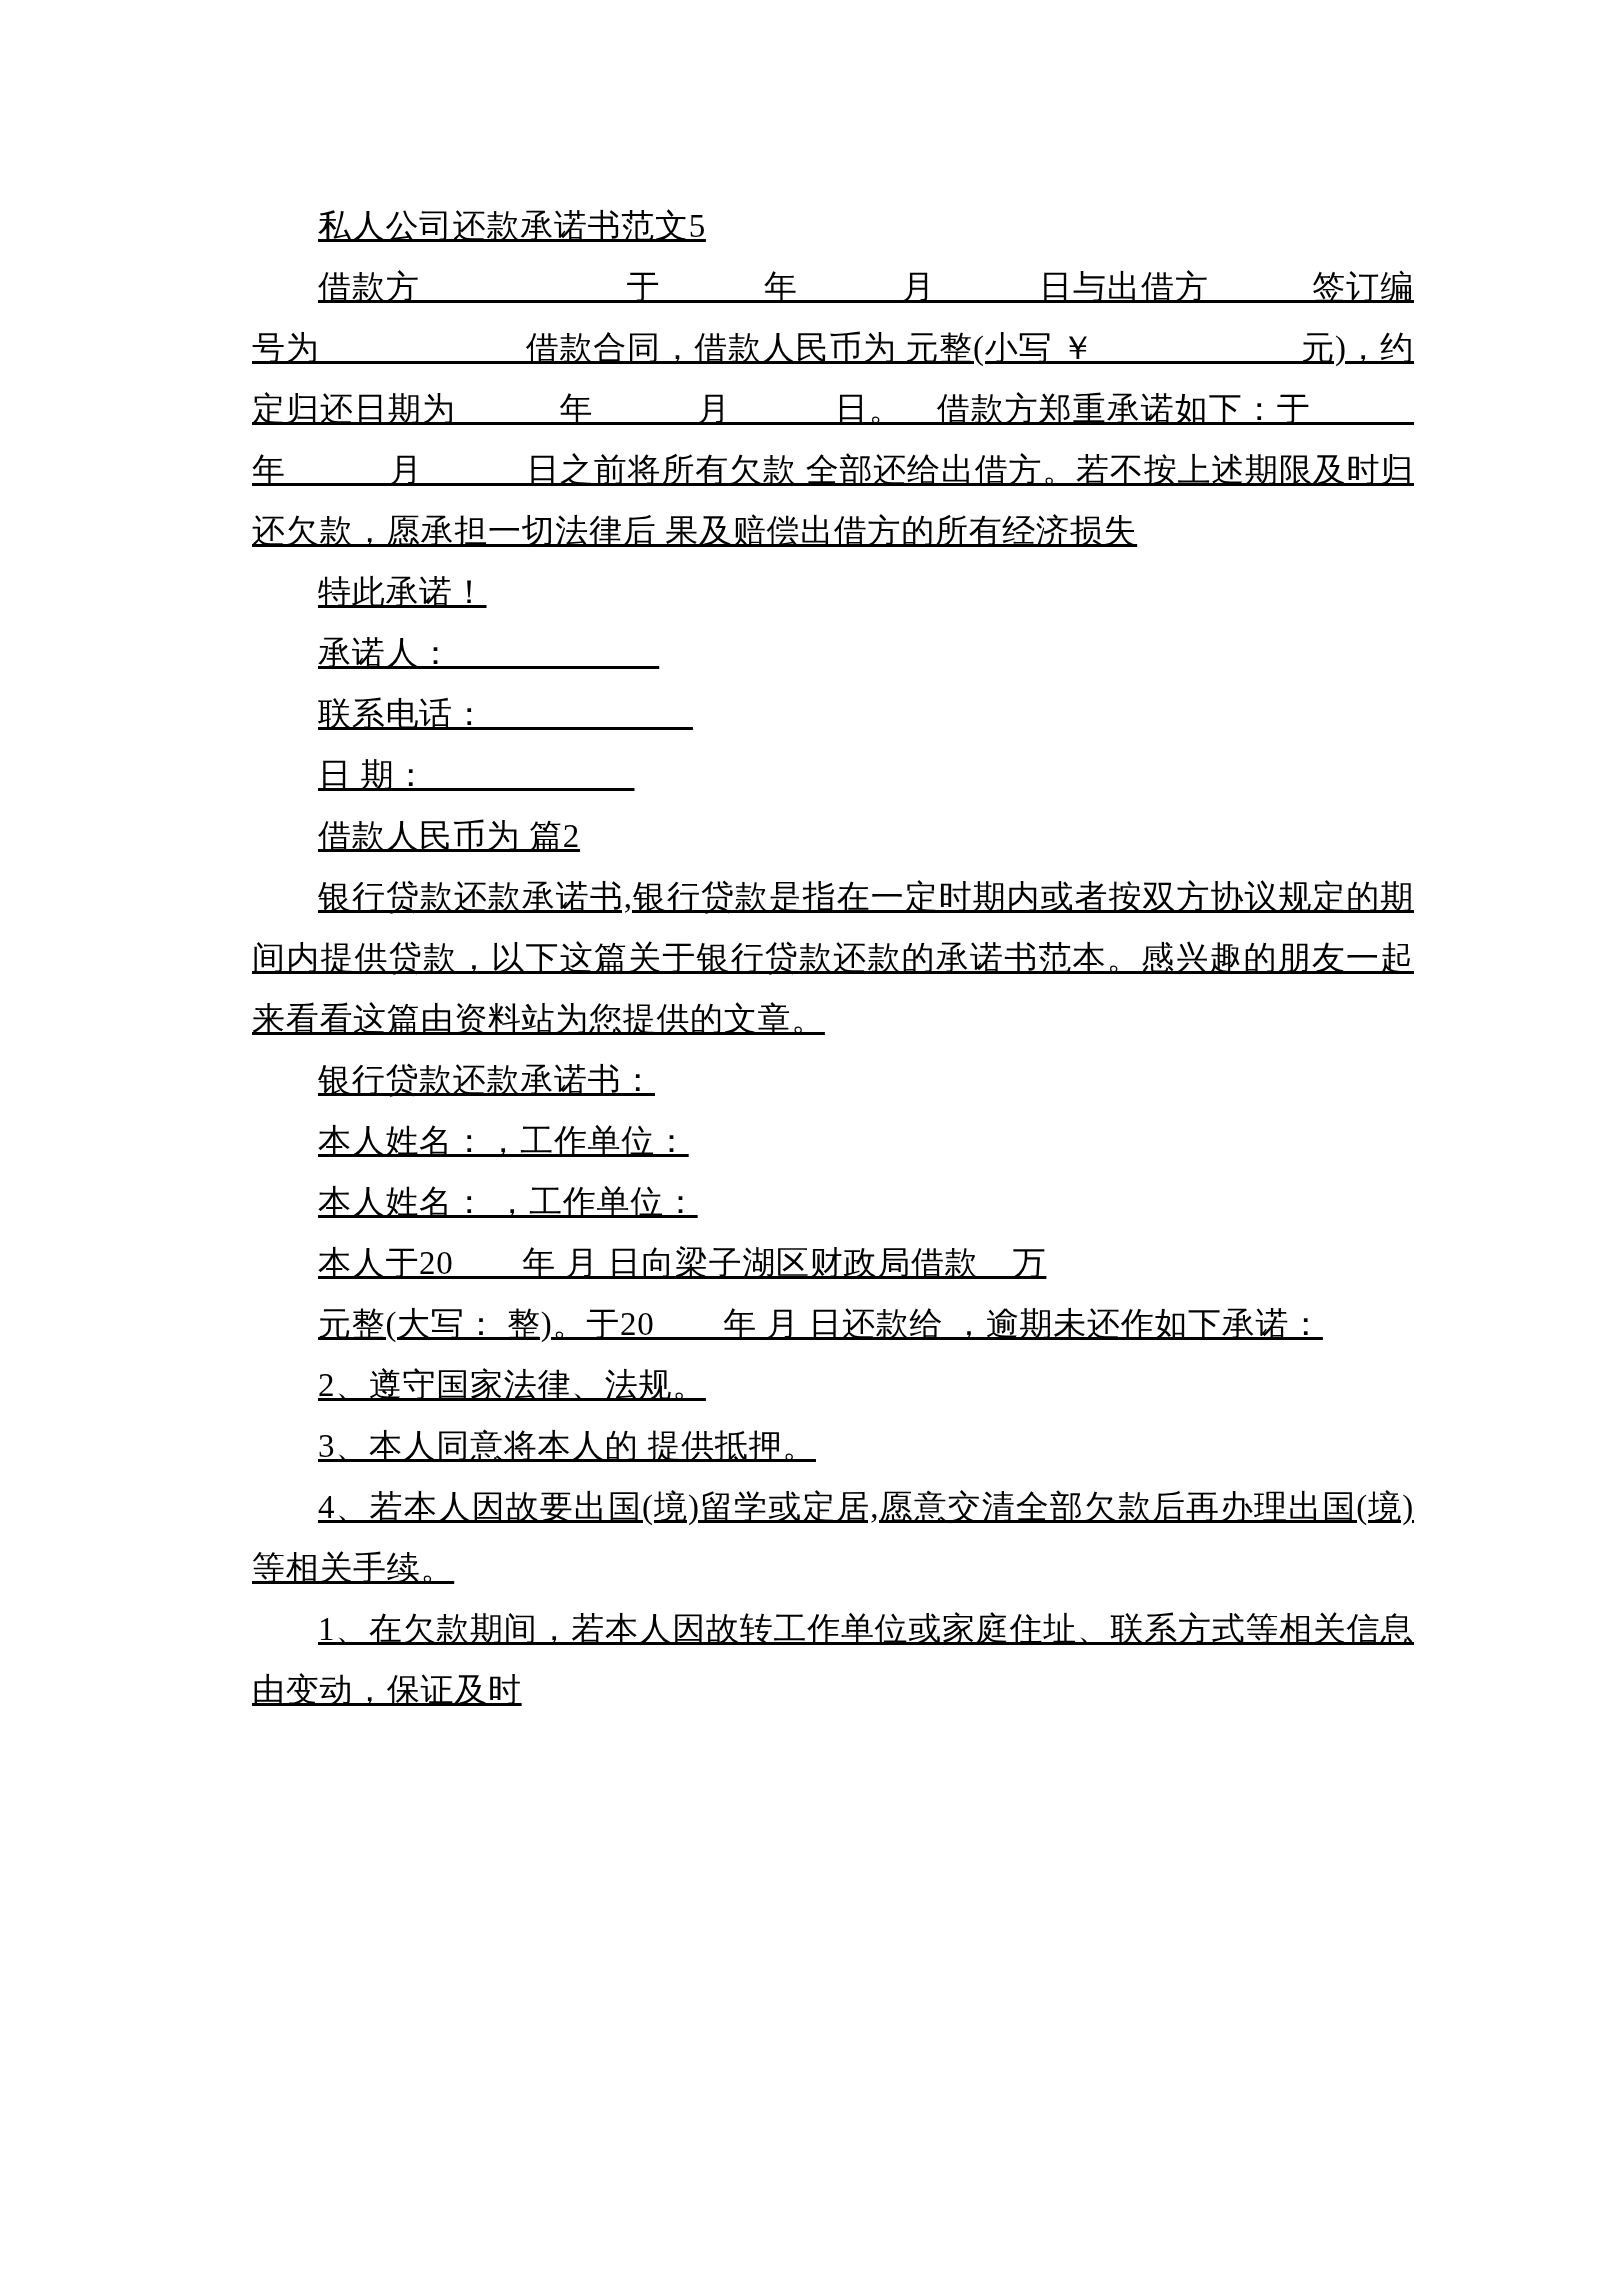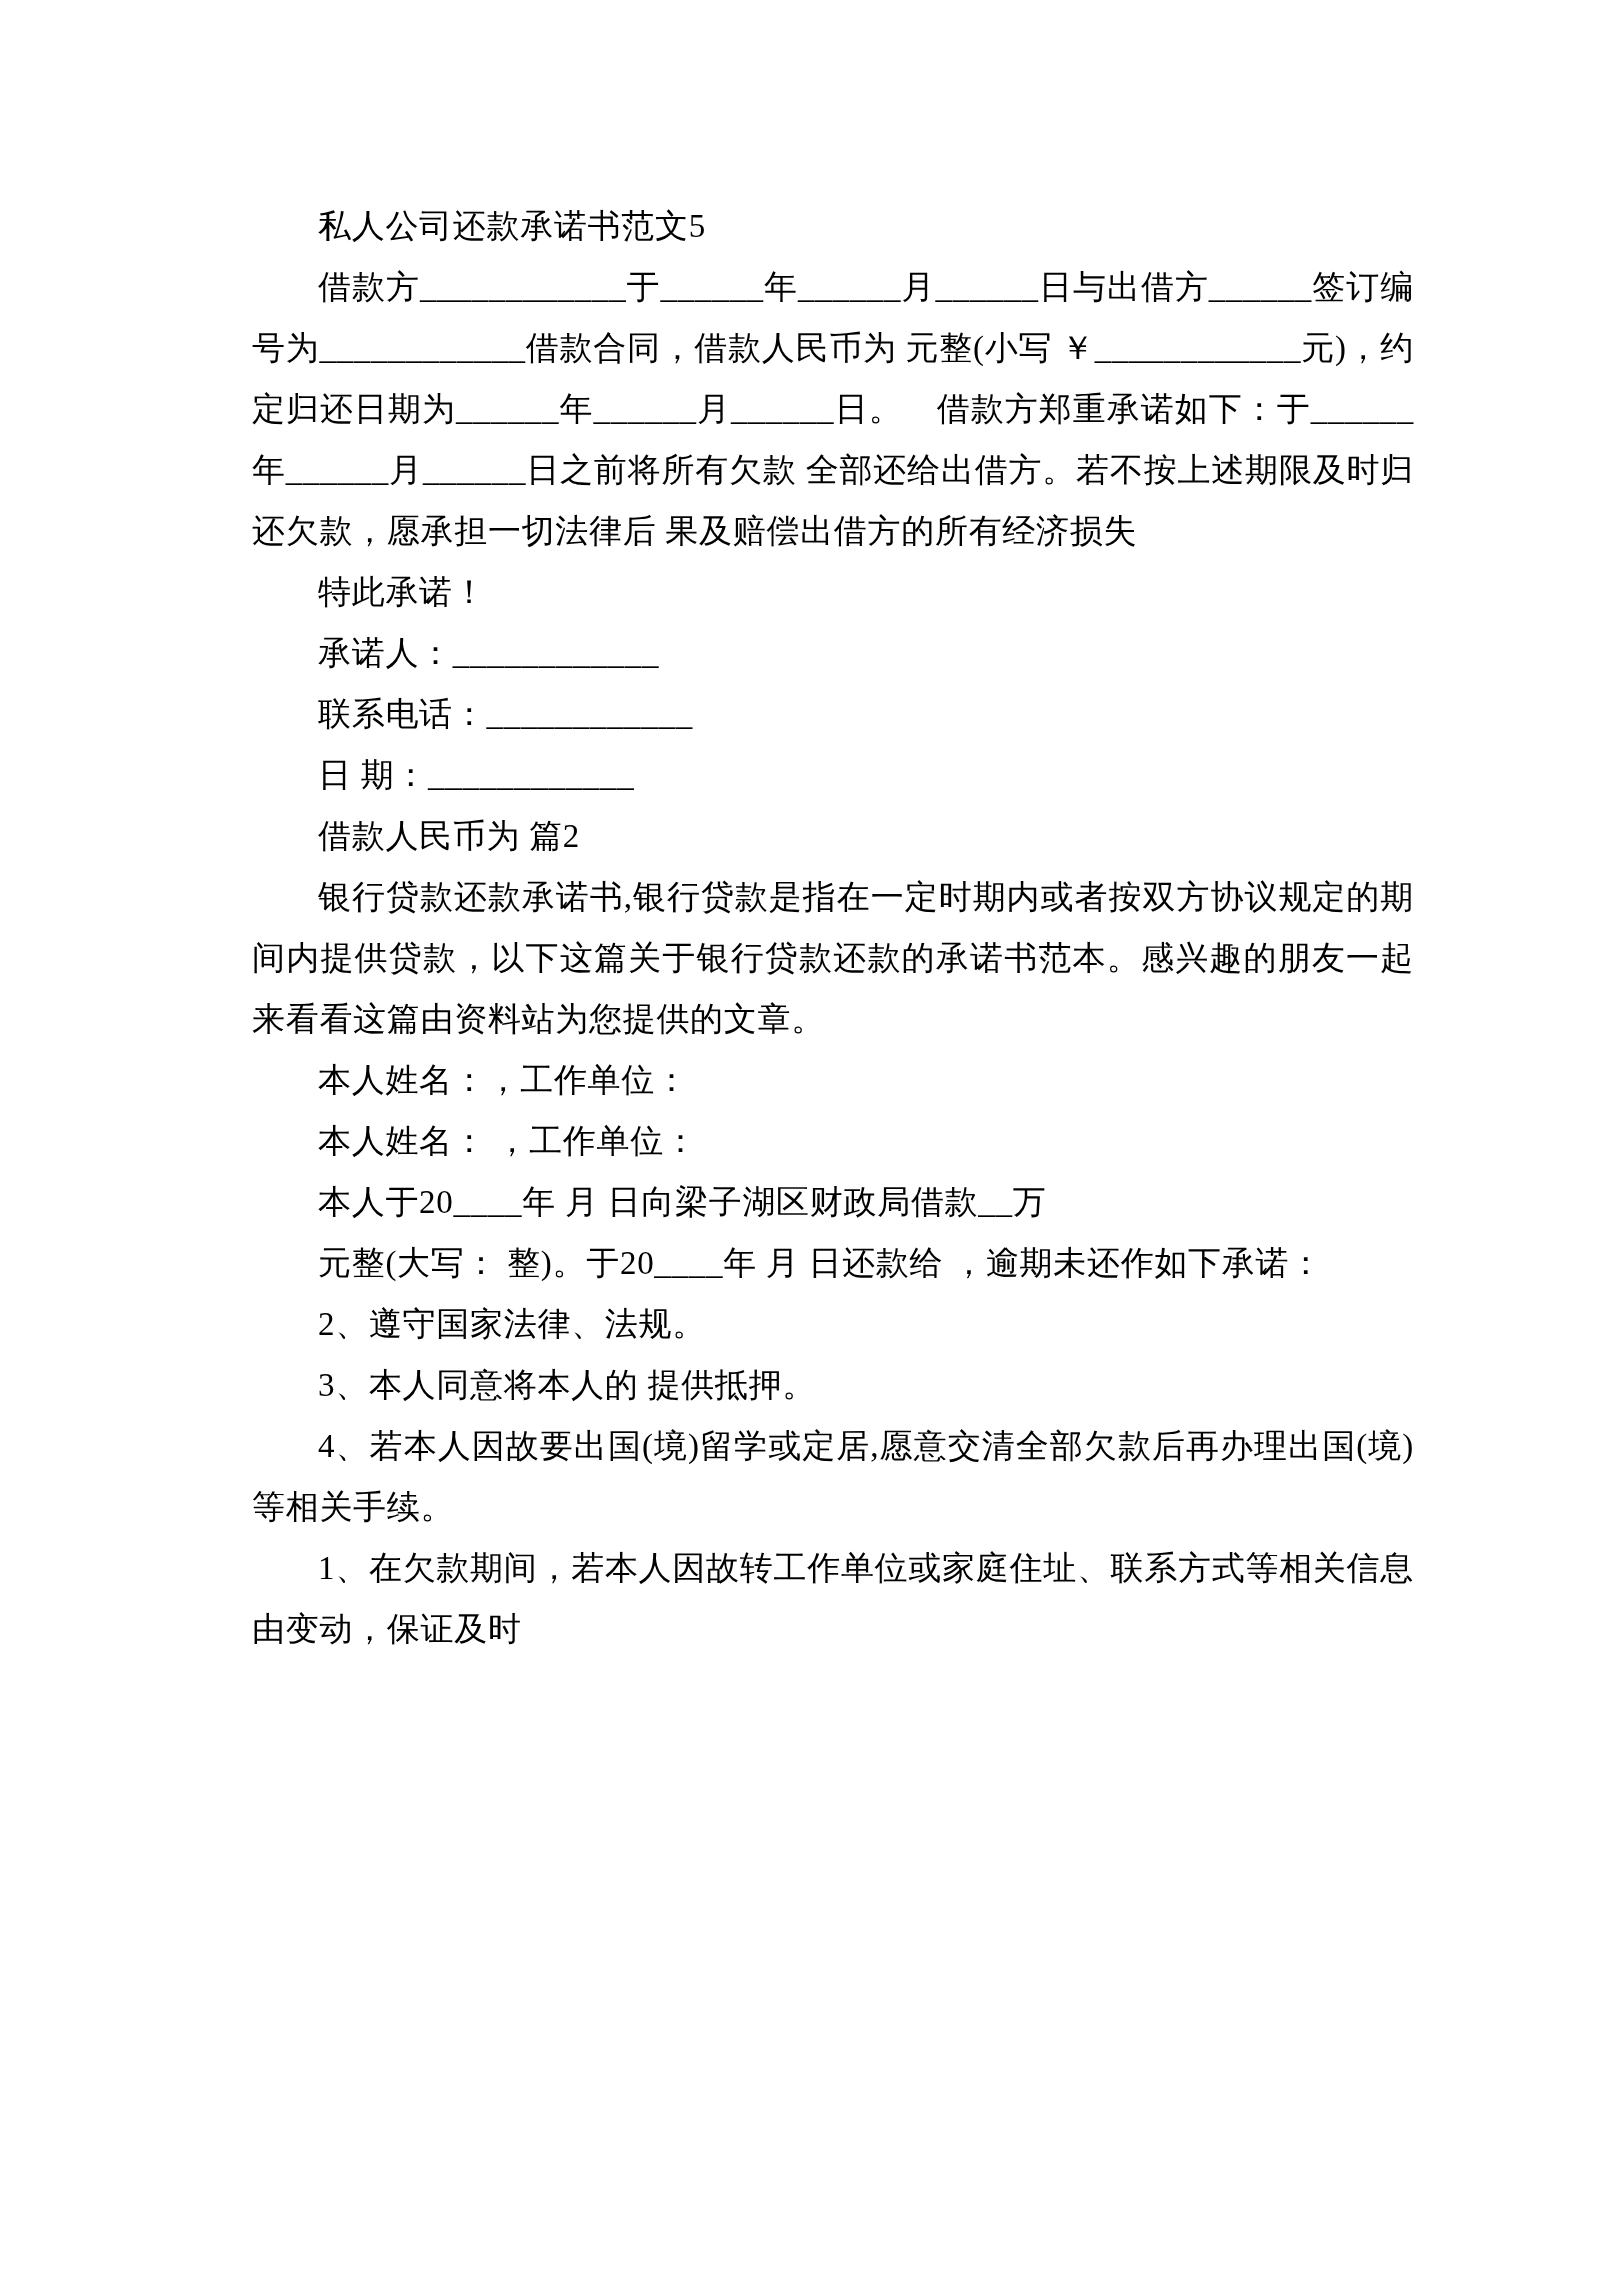--- a/index.html
+++ b/index.html
@@ -14,20 +14,21 @@
       font-family: "Liberation Serif", "DejaVu Serif", serif;
       color: #000000;
       overflow: hidden;
     }
     .page {
       box-sizing: border-box;
       width: 1623px;
       height: 2295px;
       background: #ffffff;
       padding: 196px 209px 0 252px;
+      text-decoration: underline;
     }
     .doc {
       width: 100%;
     }
     .doc p {
       margin: 0;
       font-size: 33px;
       line-height: 61px;
       text-indent: 2em;
       text-align: justify;
@@ -43,20 +44,21 @@
   <div class="doc">
 
   <p>私人公司还款承诺书范文5</p>
       <p>借款方____________于______年______月______日与出借方______签订编号为____________借款合同，借款人民币为 元整(小写 ￥____________元)，约定归还日期为______年______月______日。　借款方郑重承诺如下：于______年______月______日之前将所有欠款 全部还给出借方。若不按上述期限及时归还欠款，愿承担一切法律后 果及赔偿出借方的所有经济损失</p>
       <p>特此承诺！</p>
       <p>承诺人：____________</p>
       <p>联系电话：____________</p>
       <p>日 期：____________</p>
       <p>借款人民币为 篇2</p>
       <p>银行贷款还款承诺书,银行贷款是指在一定时期内或者按双方协议规定的期间内提供贷款，以下这篇关于银行贷款还款的承诺书范本。感兴趣的朋友一起来看看这篇由资料站为您提供的文章。</p>
+      <p>银行贷款还款承诺书：</p>
       <p>本人姓名：，工作单位：</p>
       <p>本人姓名： ，工作单位：</p>
       <p>本人于20____年 月 日向梁子湖区财政局借款__万</p>
       <p>元整(大写： 整)。于20____年 月 日还款给 ，逾期未还作如下承诺：</p>
       <p>2、遵守国家法律、法规。</p>
       <p>3、本人同意将本人的 提供抵押。</p>
       <p>4、若本人因故要出国(境)留学或定居,愿意交清全部欠款后再办理出国(境)等相关手续。</p>
       <p>1、在欠款期间，若本人因故转工作单位或家庭住址、联系方式等相关信息由变动，保证及时</p>
     </div>
 </div>

